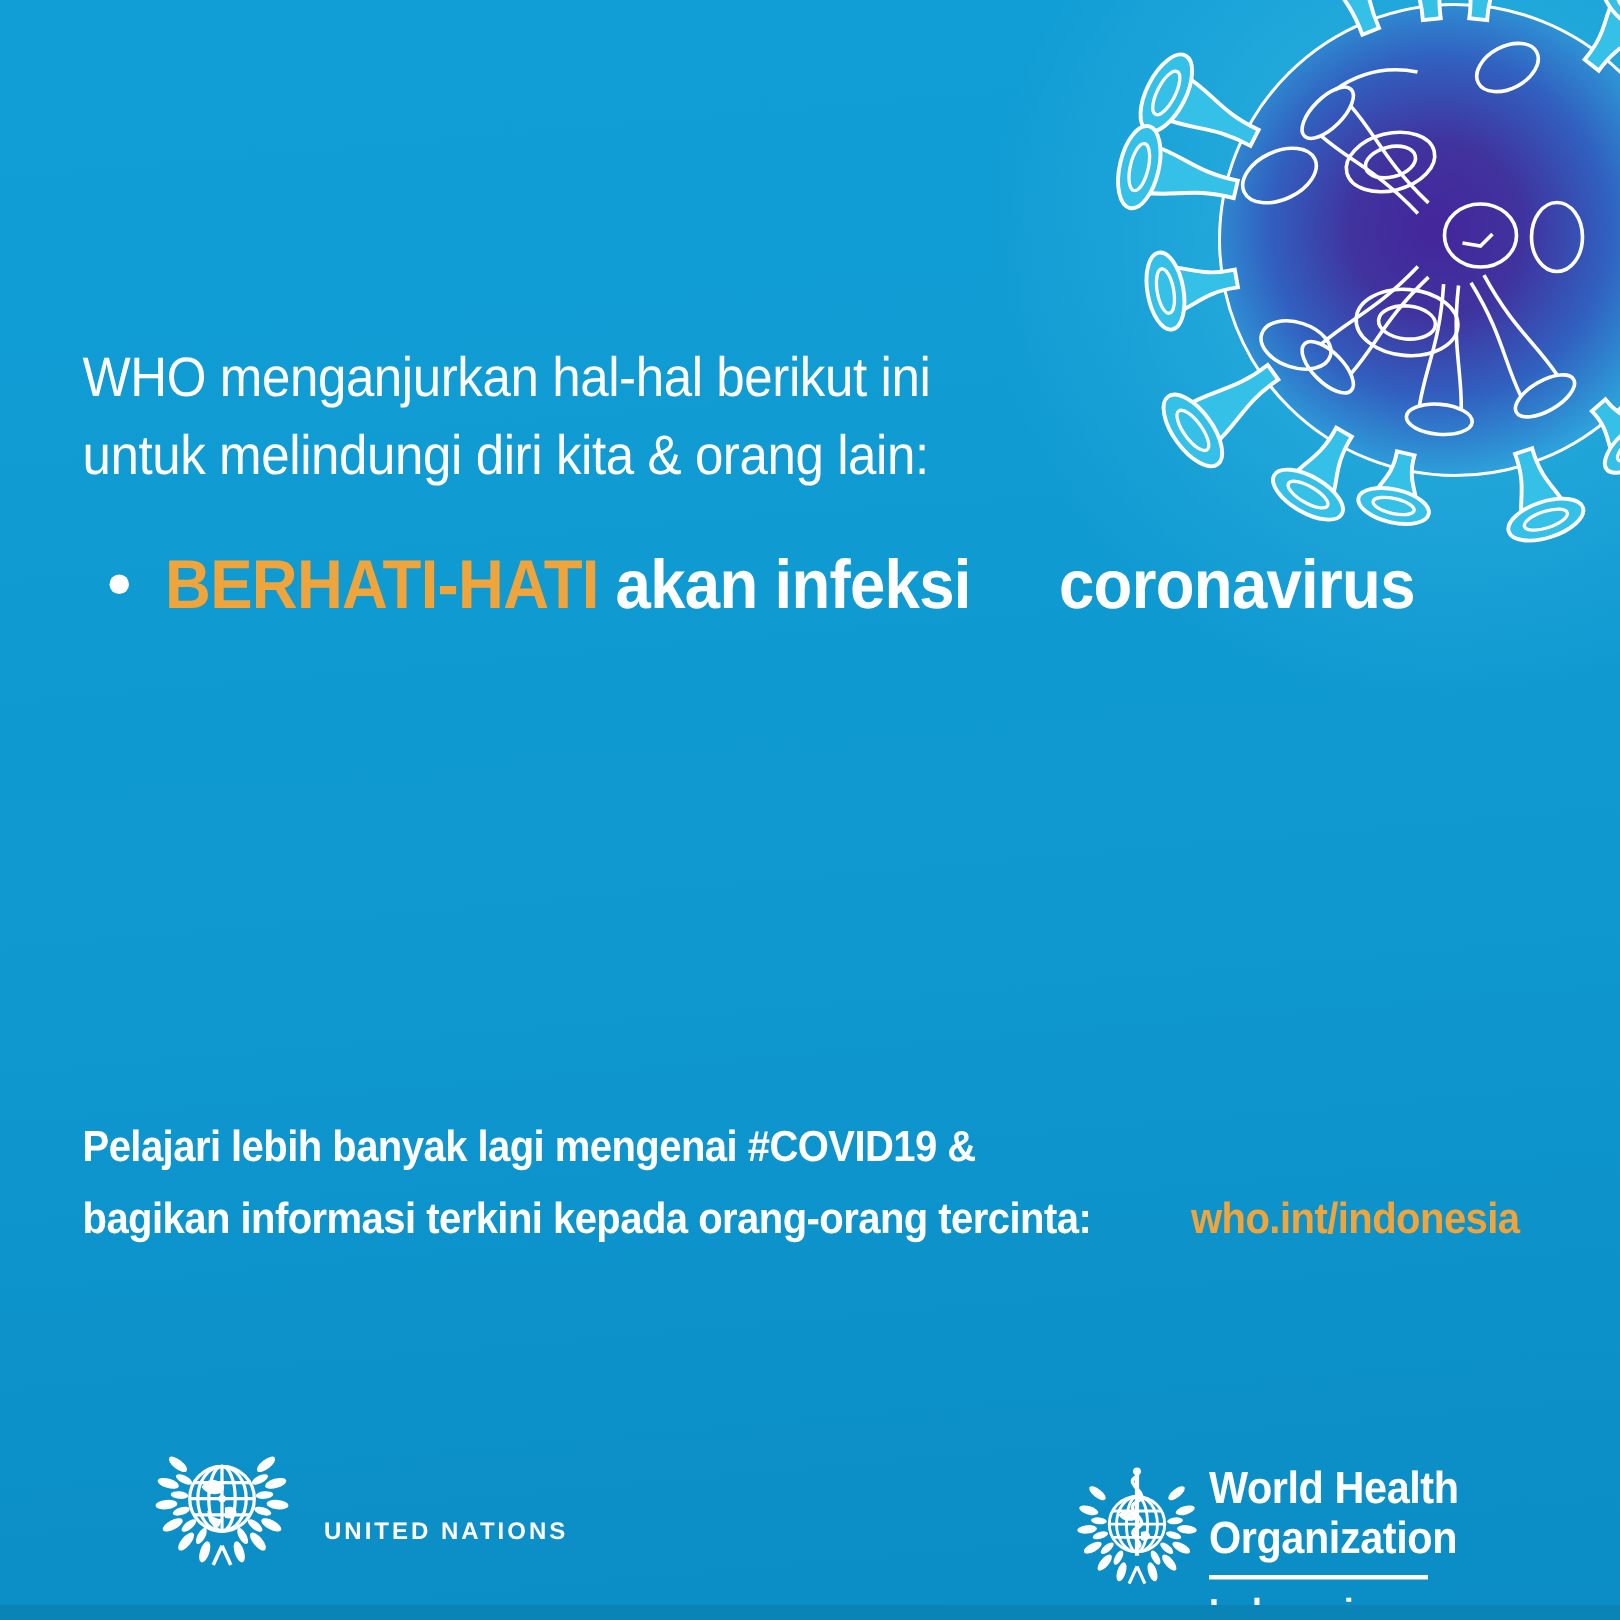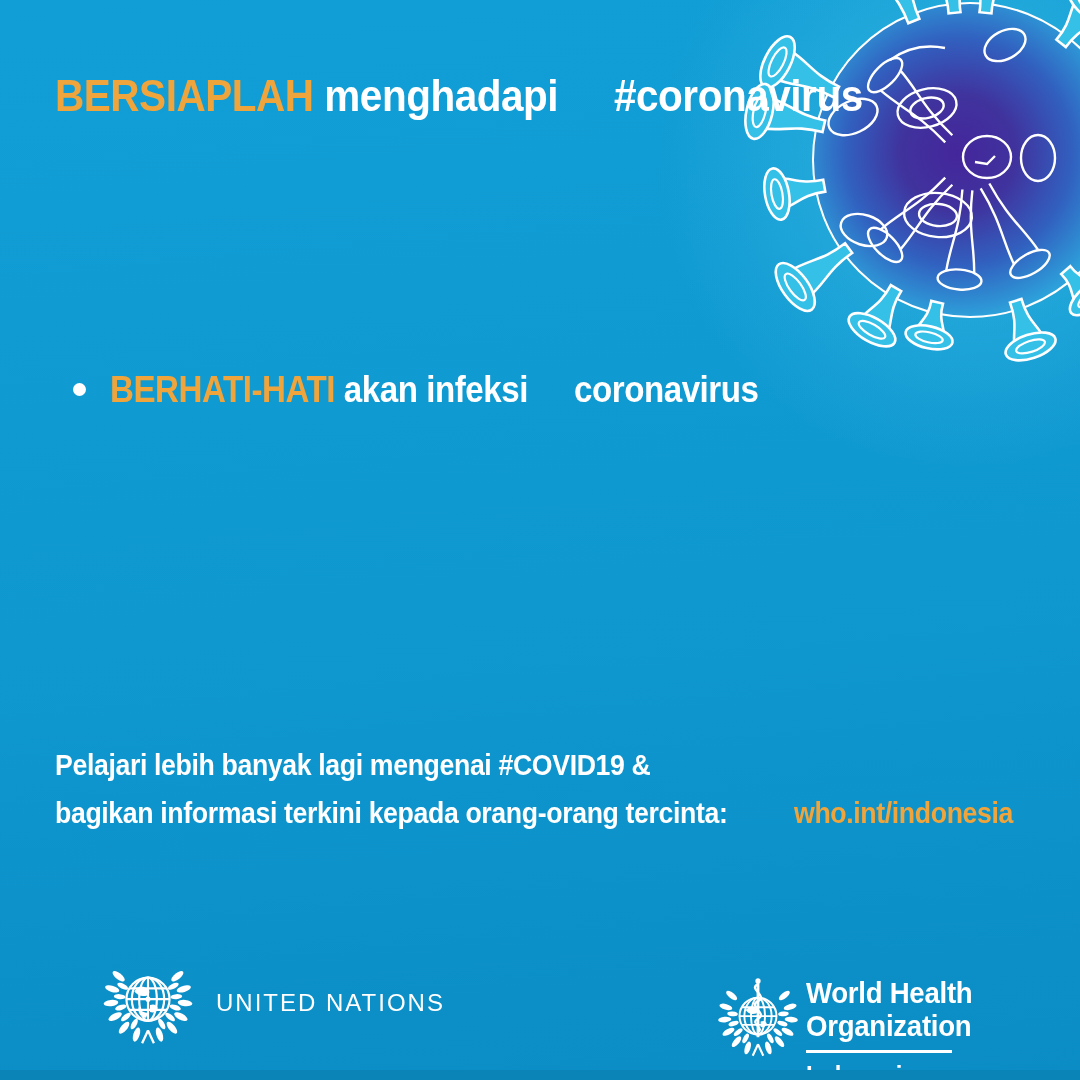--- a/index.html
+++ b/index.html
@@ -9,27 +9,27 @@
     background:
       radial-gradient(circle 430px at 965px 160px, rgba(90,205,238,.45), rgba(90,205,238,0) 72%),
       linear-gradient(175deg,#119ed6 0%,#0f98d0 55%,#0b8cc4 100%);
   }
   .cx{display:inline-block;transform:scaleX(.92);transform-origin:0 50%;white-space:pre;}
   .accent{color:#f0a43c;}
   .white{color:#ffffff;}
 
   .title{position:absolute;left:55px;top:67px;font-size:44px;line-height:57px;font-weight:bold;color:#fff;letter-spacing:-.5px;}
   .intro{position:absolute;left:55px;top:226px;font-size:37px;line-height:52px;font-weight:normal;color:#fff;letter-spacing:-.3px;}
-  .bullets{position:absolute;left:55px;top:363px;font-size:36px;line-height:53px;font-weight:bold;color:#fff;letter-spacing:-.5px;}
+  .bullets{position:absolute;left:55px;top:363px;font-size:46px;line-height:53px;font-weight:bold;color:#fff;letter-spacing:-.5px;}
   .bullet-item{position:relative;padding-left:55px;}
   .dot{position:absolute;left:18px;top:20px;width:13px;height:13px;border-radius:50%;background:#fff;}
   .footer-text{position:absolute;left:55px;top:741px;font-size:29px;line-height:48px;font-weight:bold;color:#fff;letter-spacing:-.4px;}
 
   .un-logo{position:absolute;left:99px;top:958px;}
-  .un-label{position:absolute;left:216px;top:989px;font-size:24px;font-weight:normal;color:#fff;letter-spacing:2px;}
+  .un-label{position:absolute;left:216px;top:1013px;font-size:16px;font-weight:bold;color:#fff;letter-spacing:2px;}
   .who-logo{position:absolute;left:714px;top:972px;}
   .who-wordmark{position:absolute;left:806px;top:976px;color:#fff;}
   .who-line{font-size:30px;line-height:33px;font-weight:bold;letter-spacing:-.3px;}
   .who-rule{width:146px;height:3px;background:#fff;margin:8px 0 7px 0;}
   .who-sub{font-size:26px;font-weight:bold;letter-spacing:-.3px;}
 
   .virus{position:absolute;right:0;top:0;}
   .bottom-strip{position:absolute;left:0;bottom:0;width:1080px;height:10px;background:#0a84b6;}
 </style>
 </head>
@@ -98,25 +98,25 @@
     <use href="#spikeM" transform="translate(970 160) rotate(72)"></use>
     <use href="#spikeS" transform="translate(970 160) rotate(49)"></use>
     <use href="#spikeL" transform="translate(970 160) rotate(20)"></use>
     <use href="#spikeL" transform="translate(970 160) rotate(340)"></use>
     <use href="#spikeM" transform="translate(970 160) rotate(308)"></use>
     <use href="#spikeM" transform="translate(970 160) rotate(276)"></use>
     <use href="#spikeM" transform="translate(970 160) rotate(264)"></use>
     <use href="#spikeL" transform="translate(970 160) rotate(248)"></use>
   </svg>
 
-  <div class="title">
-    <div class="cx"><span class="accent">BERSIAPLAH</span><span class="white"> menghadapi</span></div>
-    <div class="cx">#coronavirus</div>
-  </div>
-
+
+  <div class="intro">
+    <div class="cx">WHO menganjurkan hal-hal berikut ini</div>
+    <div class="cx">untuk melindungi diri kita &amp; orang lain:</div>
+  </div>
 
   <div class="bullets">
     <div class="bullet-item">
       <span class="dot"></span>
       <div class="cx"><span class="accent">BERHATI-HATI</span><span class="white"> akan infeksi</span></div>
       <div class="cx">coronavirus</div>
     </div>
   </div>
 
   <div class="footer-text">

